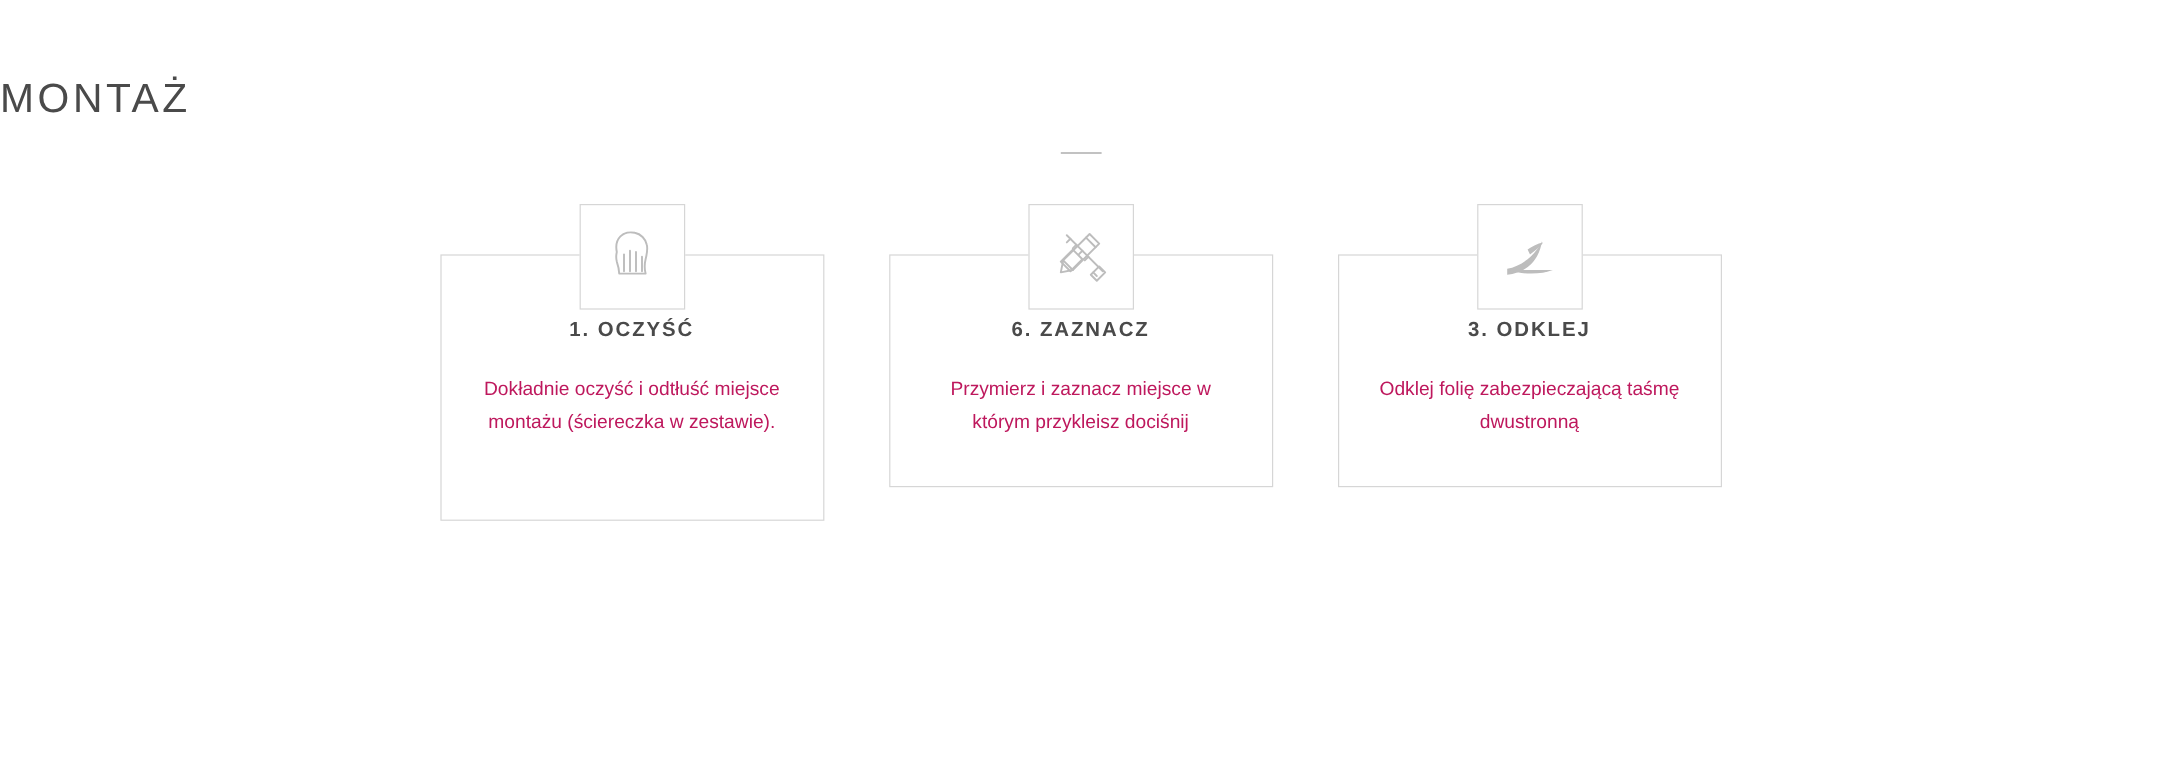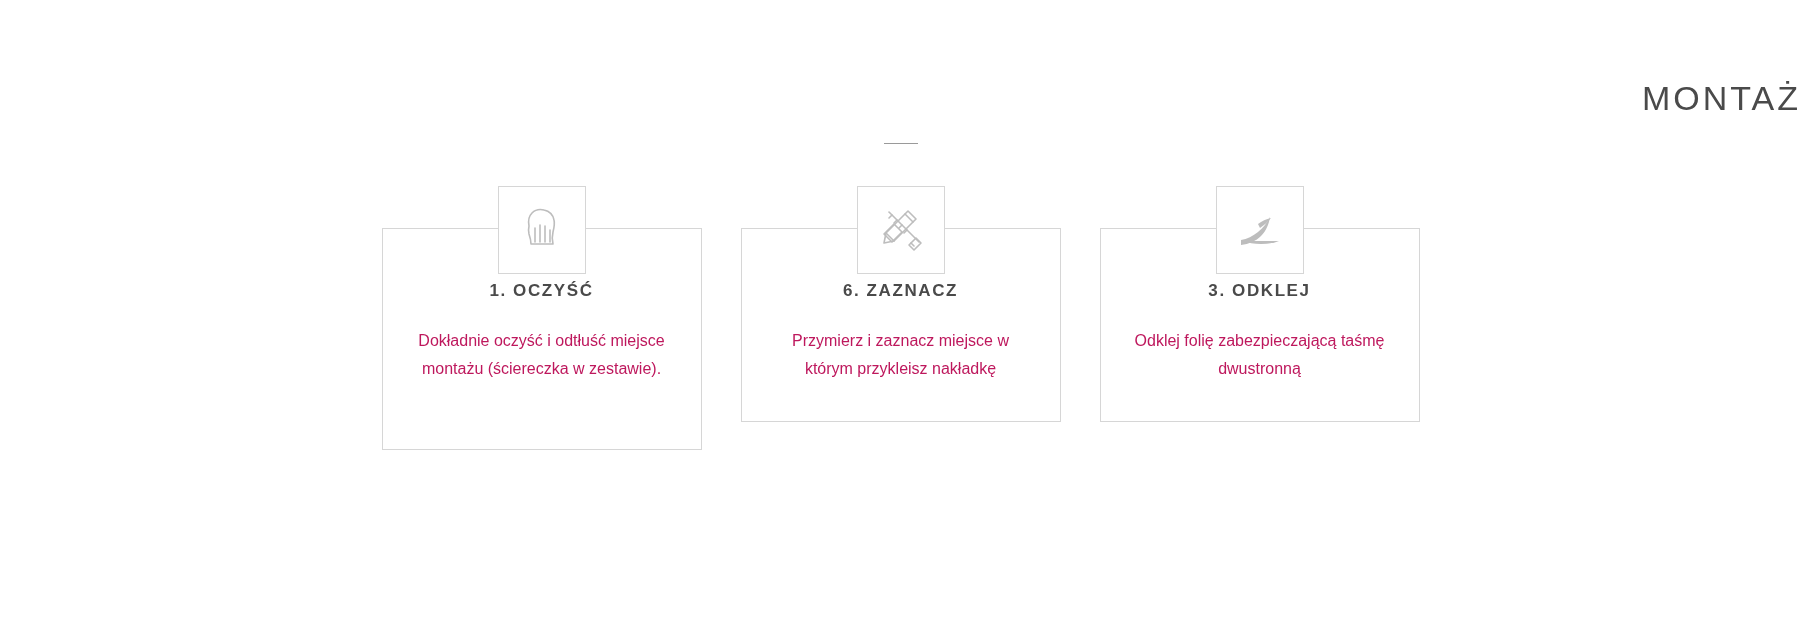--- a/index.html
+++ b/index.html
@@ -16,22 +16,22 @@
   }
   .page {
     position: relative;
     width: 1801px;
     height: 641px;
     box-sizing: border-box;
   }
 
   
   .heading-block {
-    text-align: right;
-    padding-top: 80px;
+    text-align: left;
+    padding-top: 64px;
   }
   .heading-title {
     font-size: 34px;
     letter-spacing: 3px;
     font-weight: 400;
     color: #4a4a4a;
     margin: 0;
     line-height: 1.1;
   }
   .heading-rule {
@@ -39,21 +39,21 @@
     height: 1px;
     background: #9a9a9a;
     margin: 26px auto 0 auto;
   }
 
   
   .steps {
     display: flex;
     justify-content: center;
     align-items: flex-start;
-    gap: 39px;
+    gap: 54px;
     margin-top: 42px;
     padding: 0 186px;
     box-sizing: border-box;
   }
   .step {
     position: relative;
     width: 320px;
     box-sizing: border-box;
     padding-top: 42px;
   }
@@ -149,21 +149,21 @@
             <path d="M14 8l30 30"></path>
             <path d="M17 11l-3 3"></path>
             <path d="M22 16l-3 3"></path>
             <path d="M27 21l-3 3"></path>
             <path d="M32 26l-3 3"></path>
           </g>
         </svg>
       </div>
       <div class="step-box">
         <div class="step-title">6. ZAZNACZ</div>
-        <div class="step-desc">Przymierz i zaznacz miejsce w którym przykleisz nakładkę</div>
+        <div class="step-desc">Przymierz i zaznacz miejsce w którym przykleisz dociśnij</div>
       </div>
     </div>
 
     <div class="step s3">
       <div class="step-icon">
         <svg width="52" height="52" viewBox="0 0 52 52" aria-hidden="true">
           <g fill="#bdbdbd" stroke="none">
             <path d="M7 36c6-1 12-4 17-8 5-4 9-9 12-15-1 7-4 14-9 19-5 5-12 8-20 9z"></path>
             <path d="M9 37h36c-5 2-11 3-18 3s-13-1-18-3z"></path>
             <path d="M24 20c4-3 8-5 13-6-3 4-7 7-11 10z"></path>

